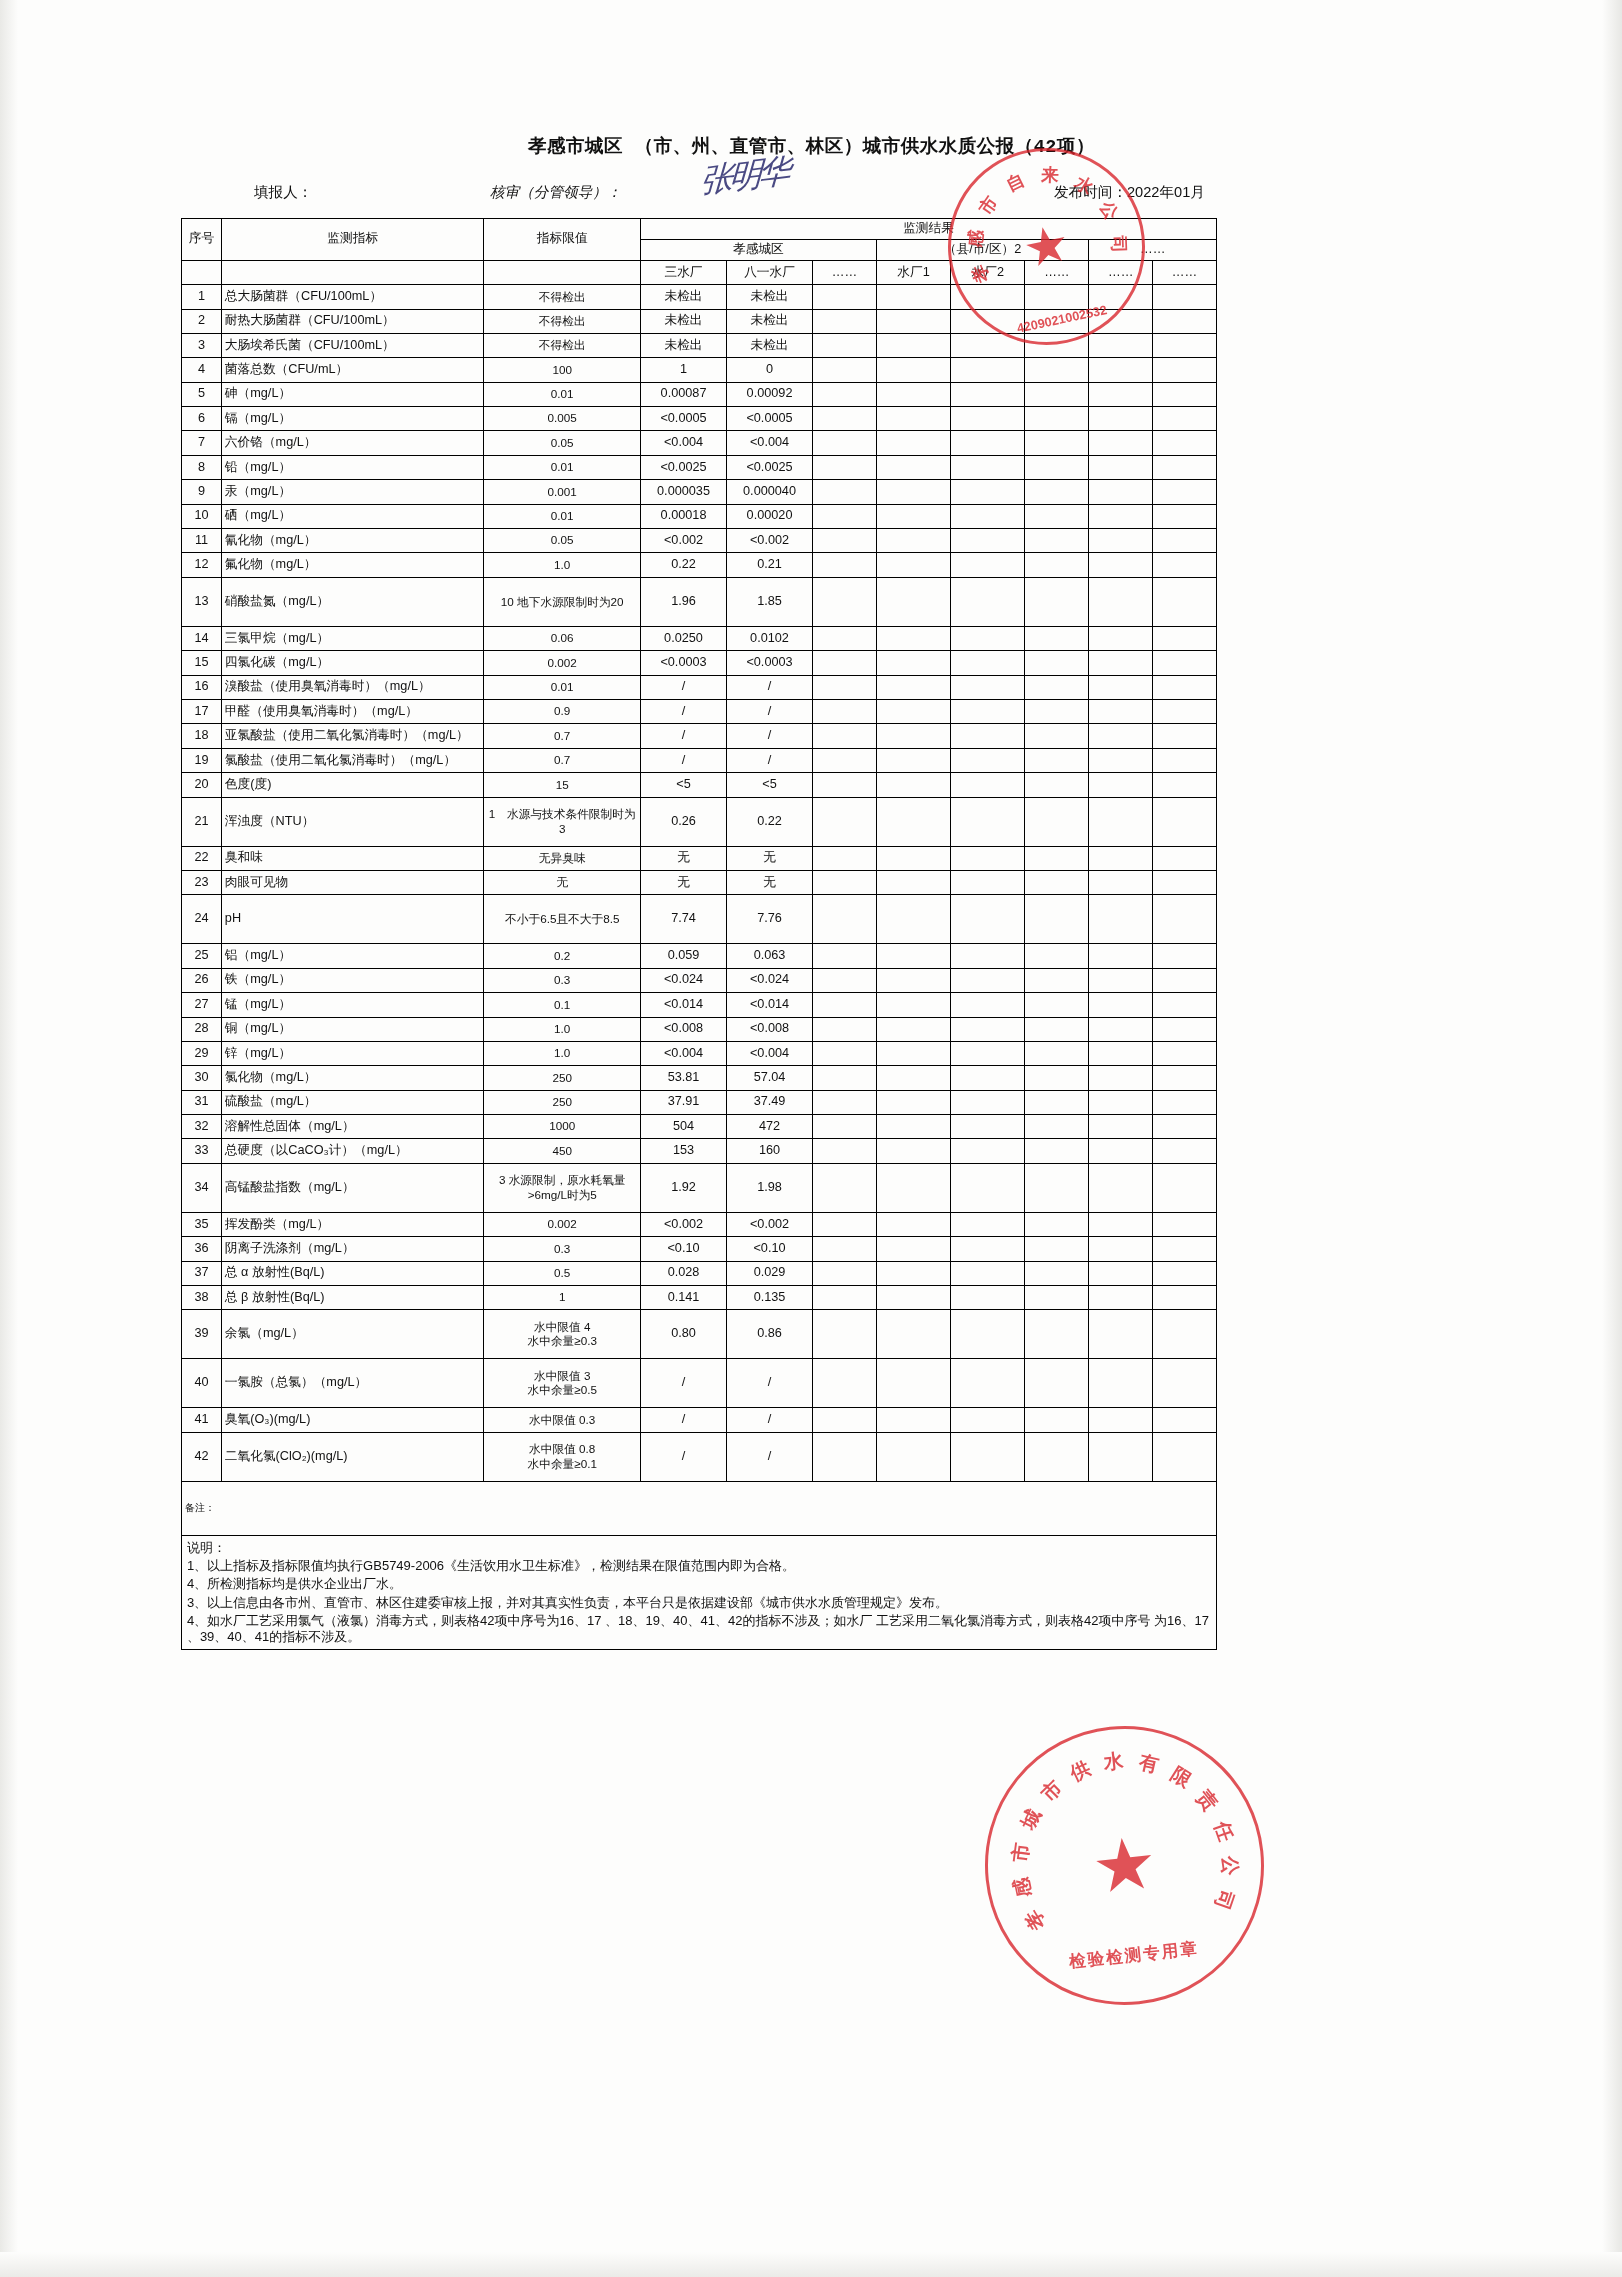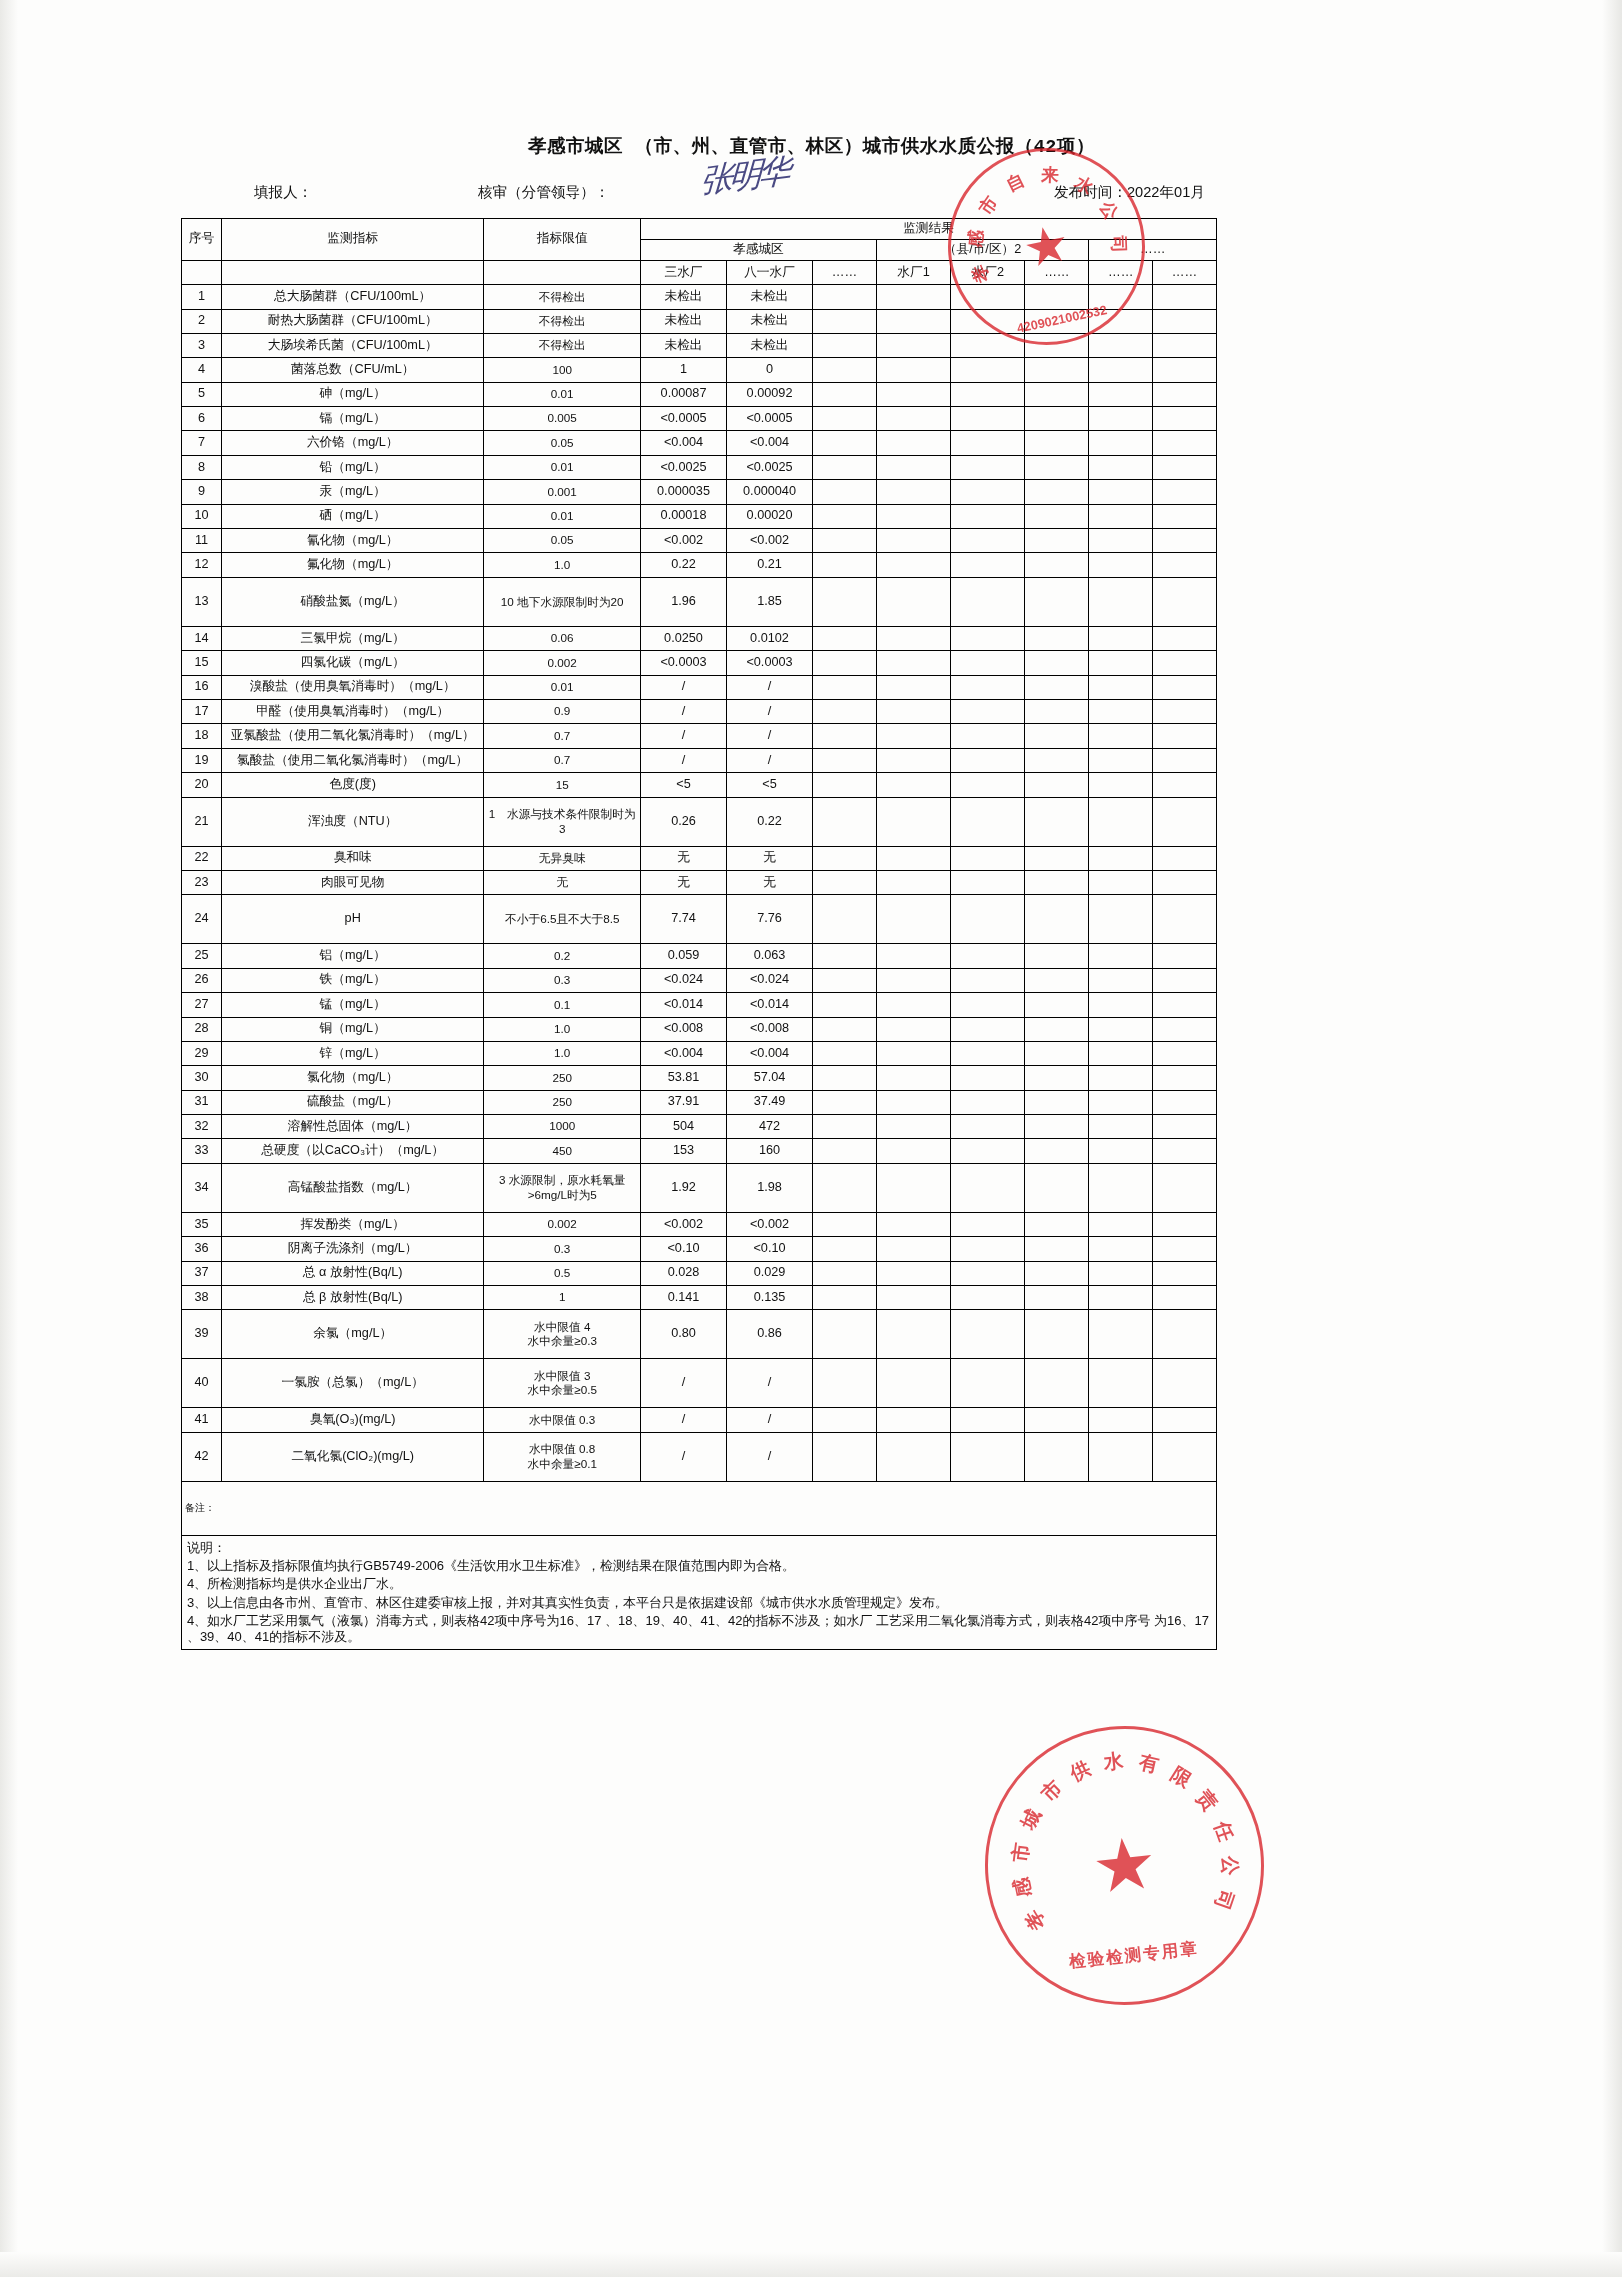--- a/index.html
+++ b/index.html
@@ -54,21 +54,21 @@
     width: 1170px;
     font-size: 14.6px;
     font-family: "Liberation Sans", sans-serif;
   }
   .meta-filler {
     position: absolute;
     left: 0; top: 0;
   }
   .meta-reviewer {
     position: absolute;
-    left: 224px; top: 0;
+    left: 236px; top: 0; font-style: italic;
   }
   .meta-date {
     position: absolute;
     left: 800px; top: 0;
   }
 
   .signature {
     position: absolute;
     left: 700px;
     top: 154px;
@@ -91,21 +91,21 @@
     font-size: 12.7px;
     font-family: "Liberation Sans", sans-serif;
   }
   table.main td, table.main th {
     border: 1px solid #000;
     padding: 2px 2.9px;
     line-height: 1.25;
     vertical-align: middle;
   }
   .c { text-align: center; }
-  .l { text-align: center; padding-left: 5.9px; }
+  .l { text-align: left; padding-left: 5.9px; }
   .hdr { text-align: center; font-weight: normal; }
   .col-no { width: 41px; }
   .col-name { width: 322px; }
   .col-limit { width: 195px; }
   .col-res { width: 90px; }
   .col-dots { width: 70px; }
   .row-h { height: 24.4px; }
   .tiny { font-size: 11.7px; }
   .note-cell {
     height: 49px;

